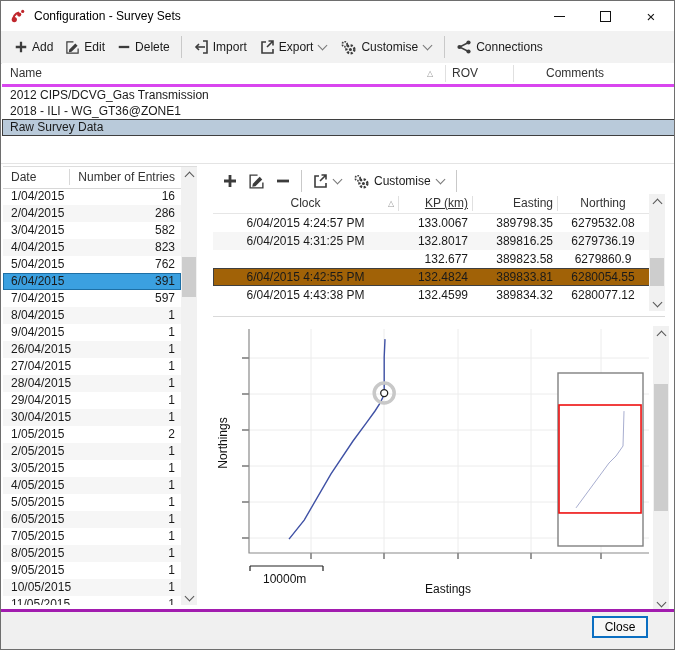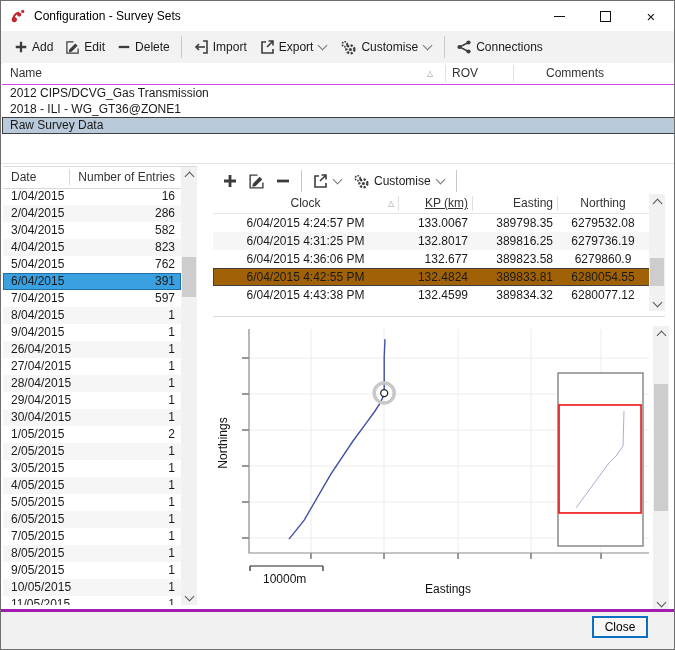--- a/index.html
+++ b/index.html
@@ -20,21 +20,21 @@
   .toolbar{position:absolute;left:0;top:30px;right:0;height:32px;background:#f2f2f2;border-bottom:1px solid #e2e2e2;
            display:flex;align-items:center;padding-left:7px;}
   .tb-item{display:flex;align-items:center;gap:4px;padding:3px 6px;cursor:default;}
   .tb-item svg{display:block;}
   .tb-sep{width:1px;height:22px;background:#c9c9c9;margin:0 5px;}
   .chev{width:6px;height:6px;border-right:1.3px solid #777;border-bottom:1.3px solid #777;
         transform:rotate(45deg);margin:-3px 2px 0 2px;}
 
   
   .survey-list{position:absolute;left:1px;top:62px;width:673px;height:100px;background:#fff;}
-  .sl-header{position:relative;height:21px;line-height:21px;border-bottom:1px solid #d946ef;color:#333;}
+  .sl-header{position:relative;height:21px;line-height:21px;border-bottom:3px solid #d946ef;color:#333;}
   .sl-h-name{position:absolute;left:8px;}
   .sl-h-rov{position:absolute;left:450px;}
   .sl-h-comments{position:absolute;left:544px;}
   .sl-sort{position:absolute;left:425px;top:0;font-size:8px;color:#999;}
   .sl-vline1{position:absolute;left:443px;top:2px;height:17px;width:1px;background:#e0e0e0;}
   .sl-vline2{position:absolute;left:511px;top:2px;height:17px;width:1px;background:#e0e0e0;}
   .sl-row{position:relative;height:16px;line-height:16px;}
   .sl-row .c-name{position:absolute;left:8px;}
   .sl-row.sel{background:#b9cada;box-shadow:inset 0 0 0 1px #3f3f3f;height:17px;line-height:17px;}
   .top-divider{position:absolute;left:0;top:162px;width:675px;height:1px;background:#e4e4e4;}
@@ -377,21 +377,20 @@
           <span class="c2">389798.35</span>
           <span class="c3">6279532.08</span>
         </div>
         <div class="pt-row alt">
           <span class="c0">6/04/2015 4:31:25 PM</span>
           <span class="c1">132.8017</span>
           <span class="c2">389816.25</span>
           <span class="c3">6279736.19</span>
         </div>
         <div class="pt-row">
-          <span class="c0">6/04/2015 4:36:06 PM</span>
           <span class="c1">132.677</span>
           <span class="c2">389823.58</span>
           <span class="c3">6279860.9</span>
         </div>
         <div class="pt-row alt sel">
           <span class="c0">6/04/2015 4:42:55 PM</span>
           <span class="c1">132.4824</span>
           <span class="c2">389833.81</span>
           <span class="c3">6280054.55</span>
         </div>

